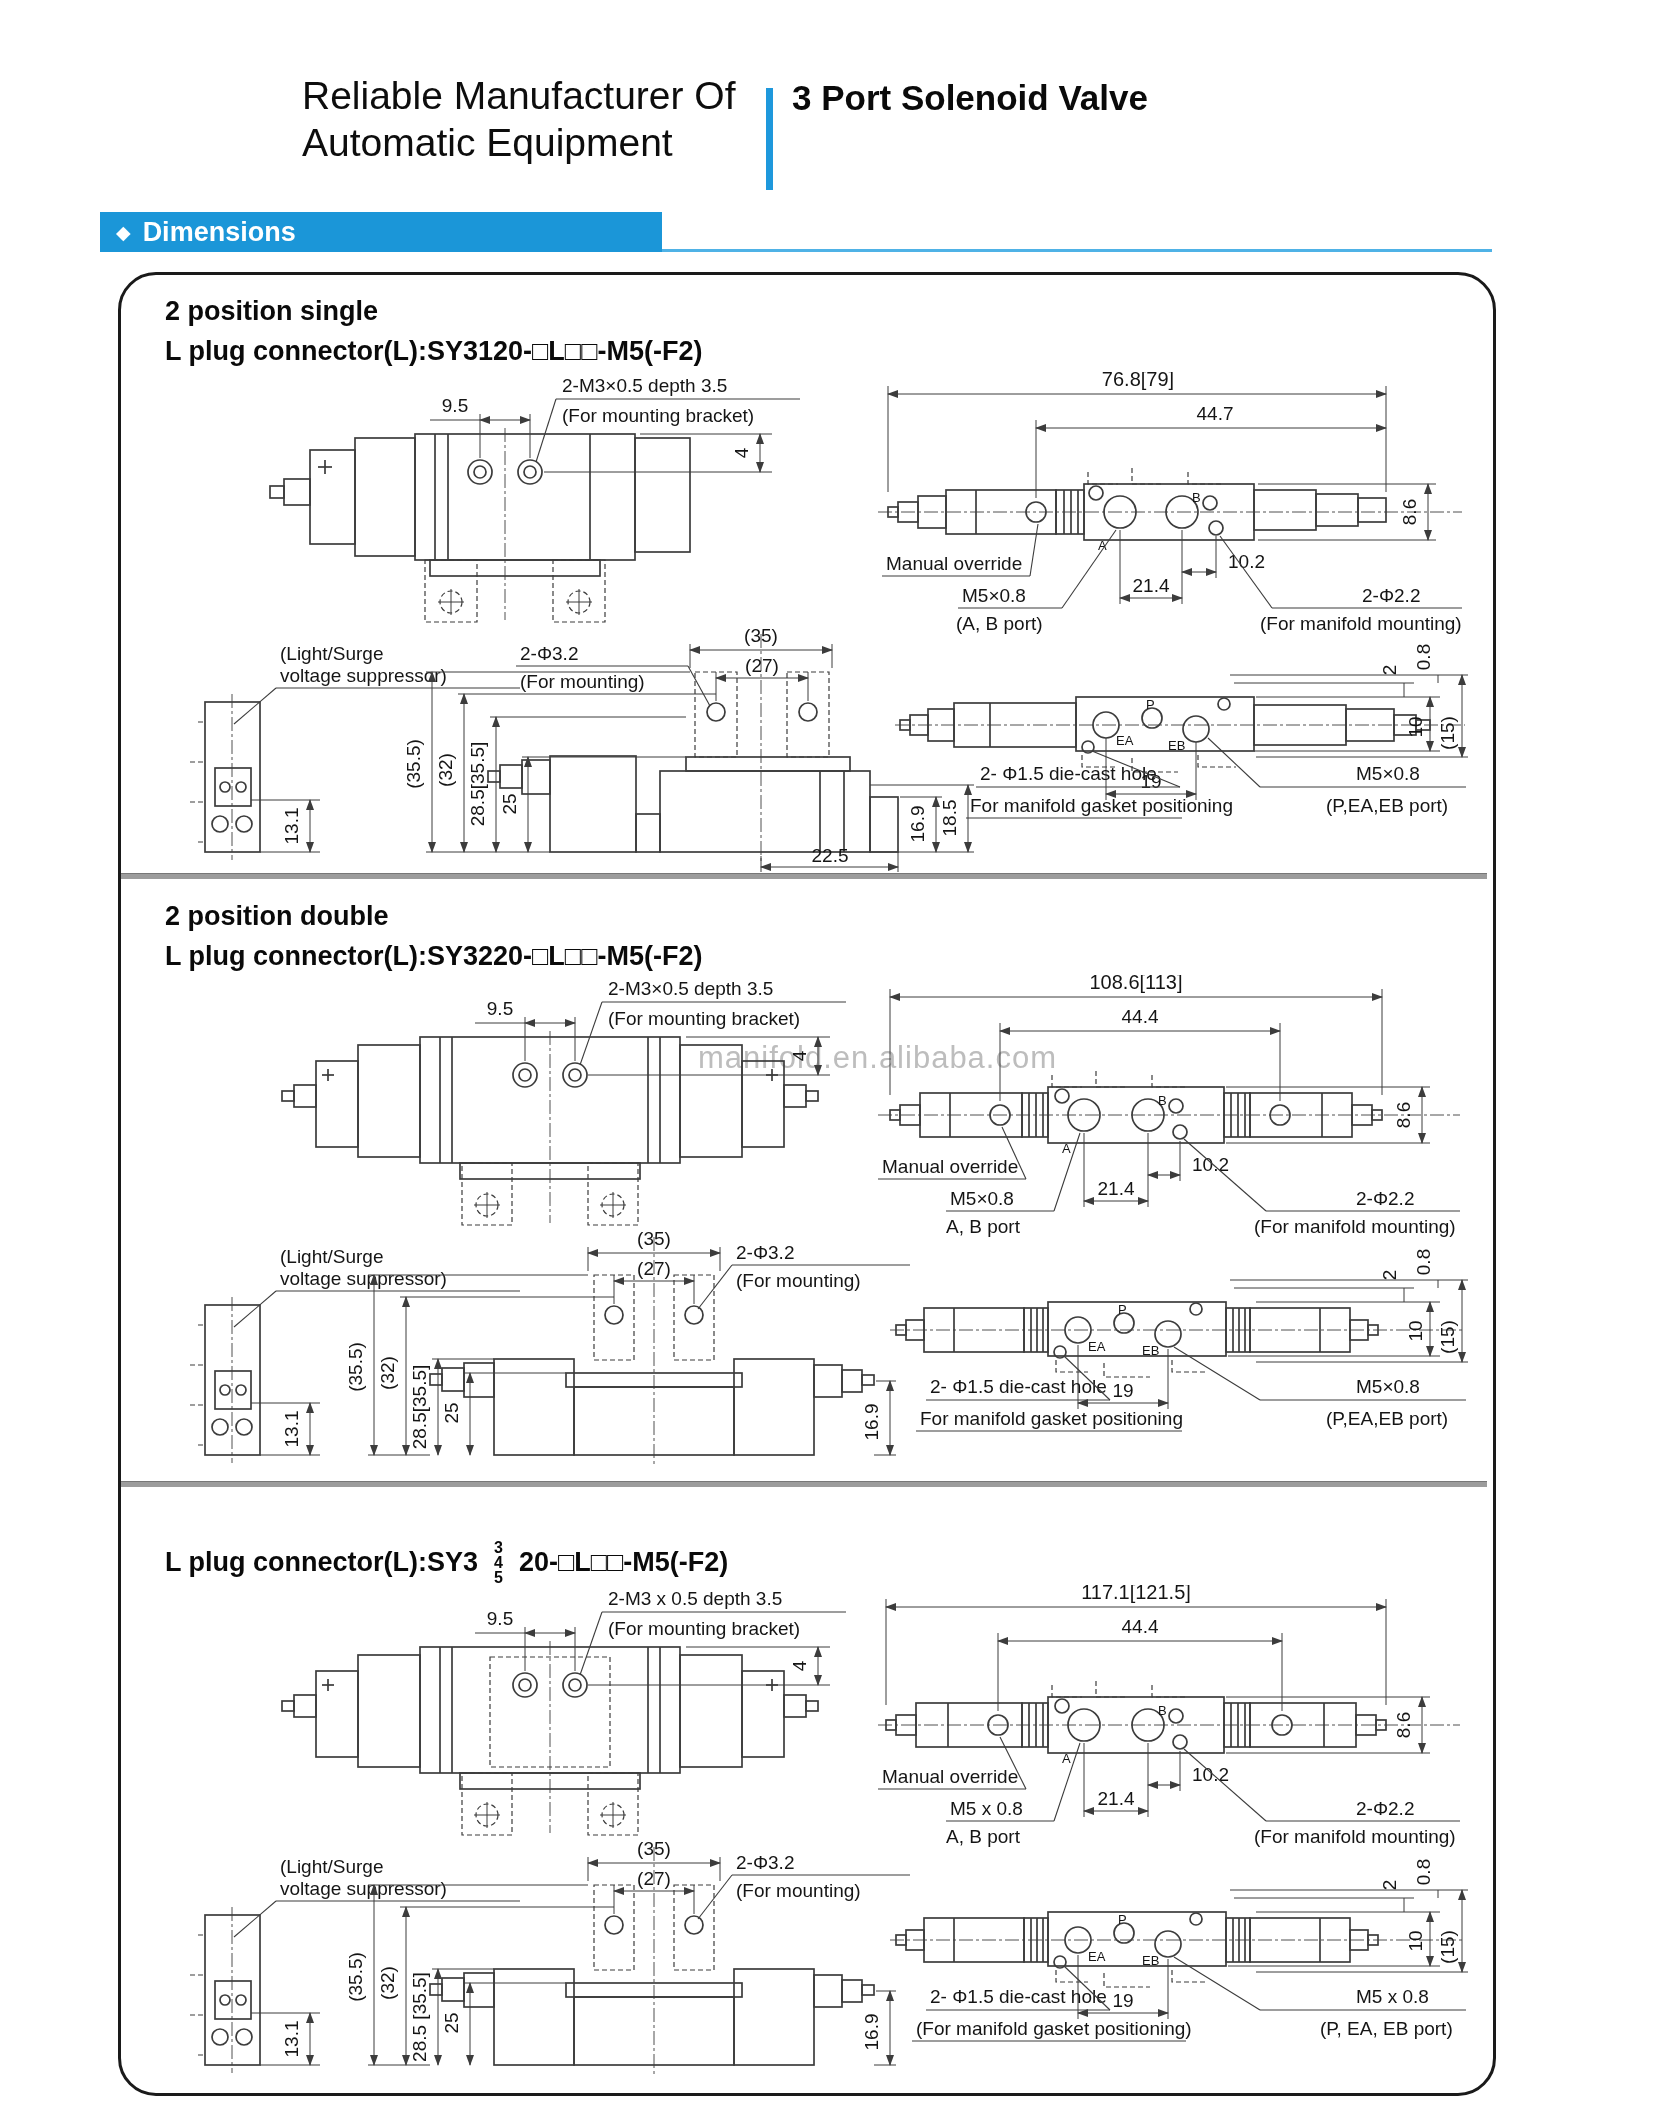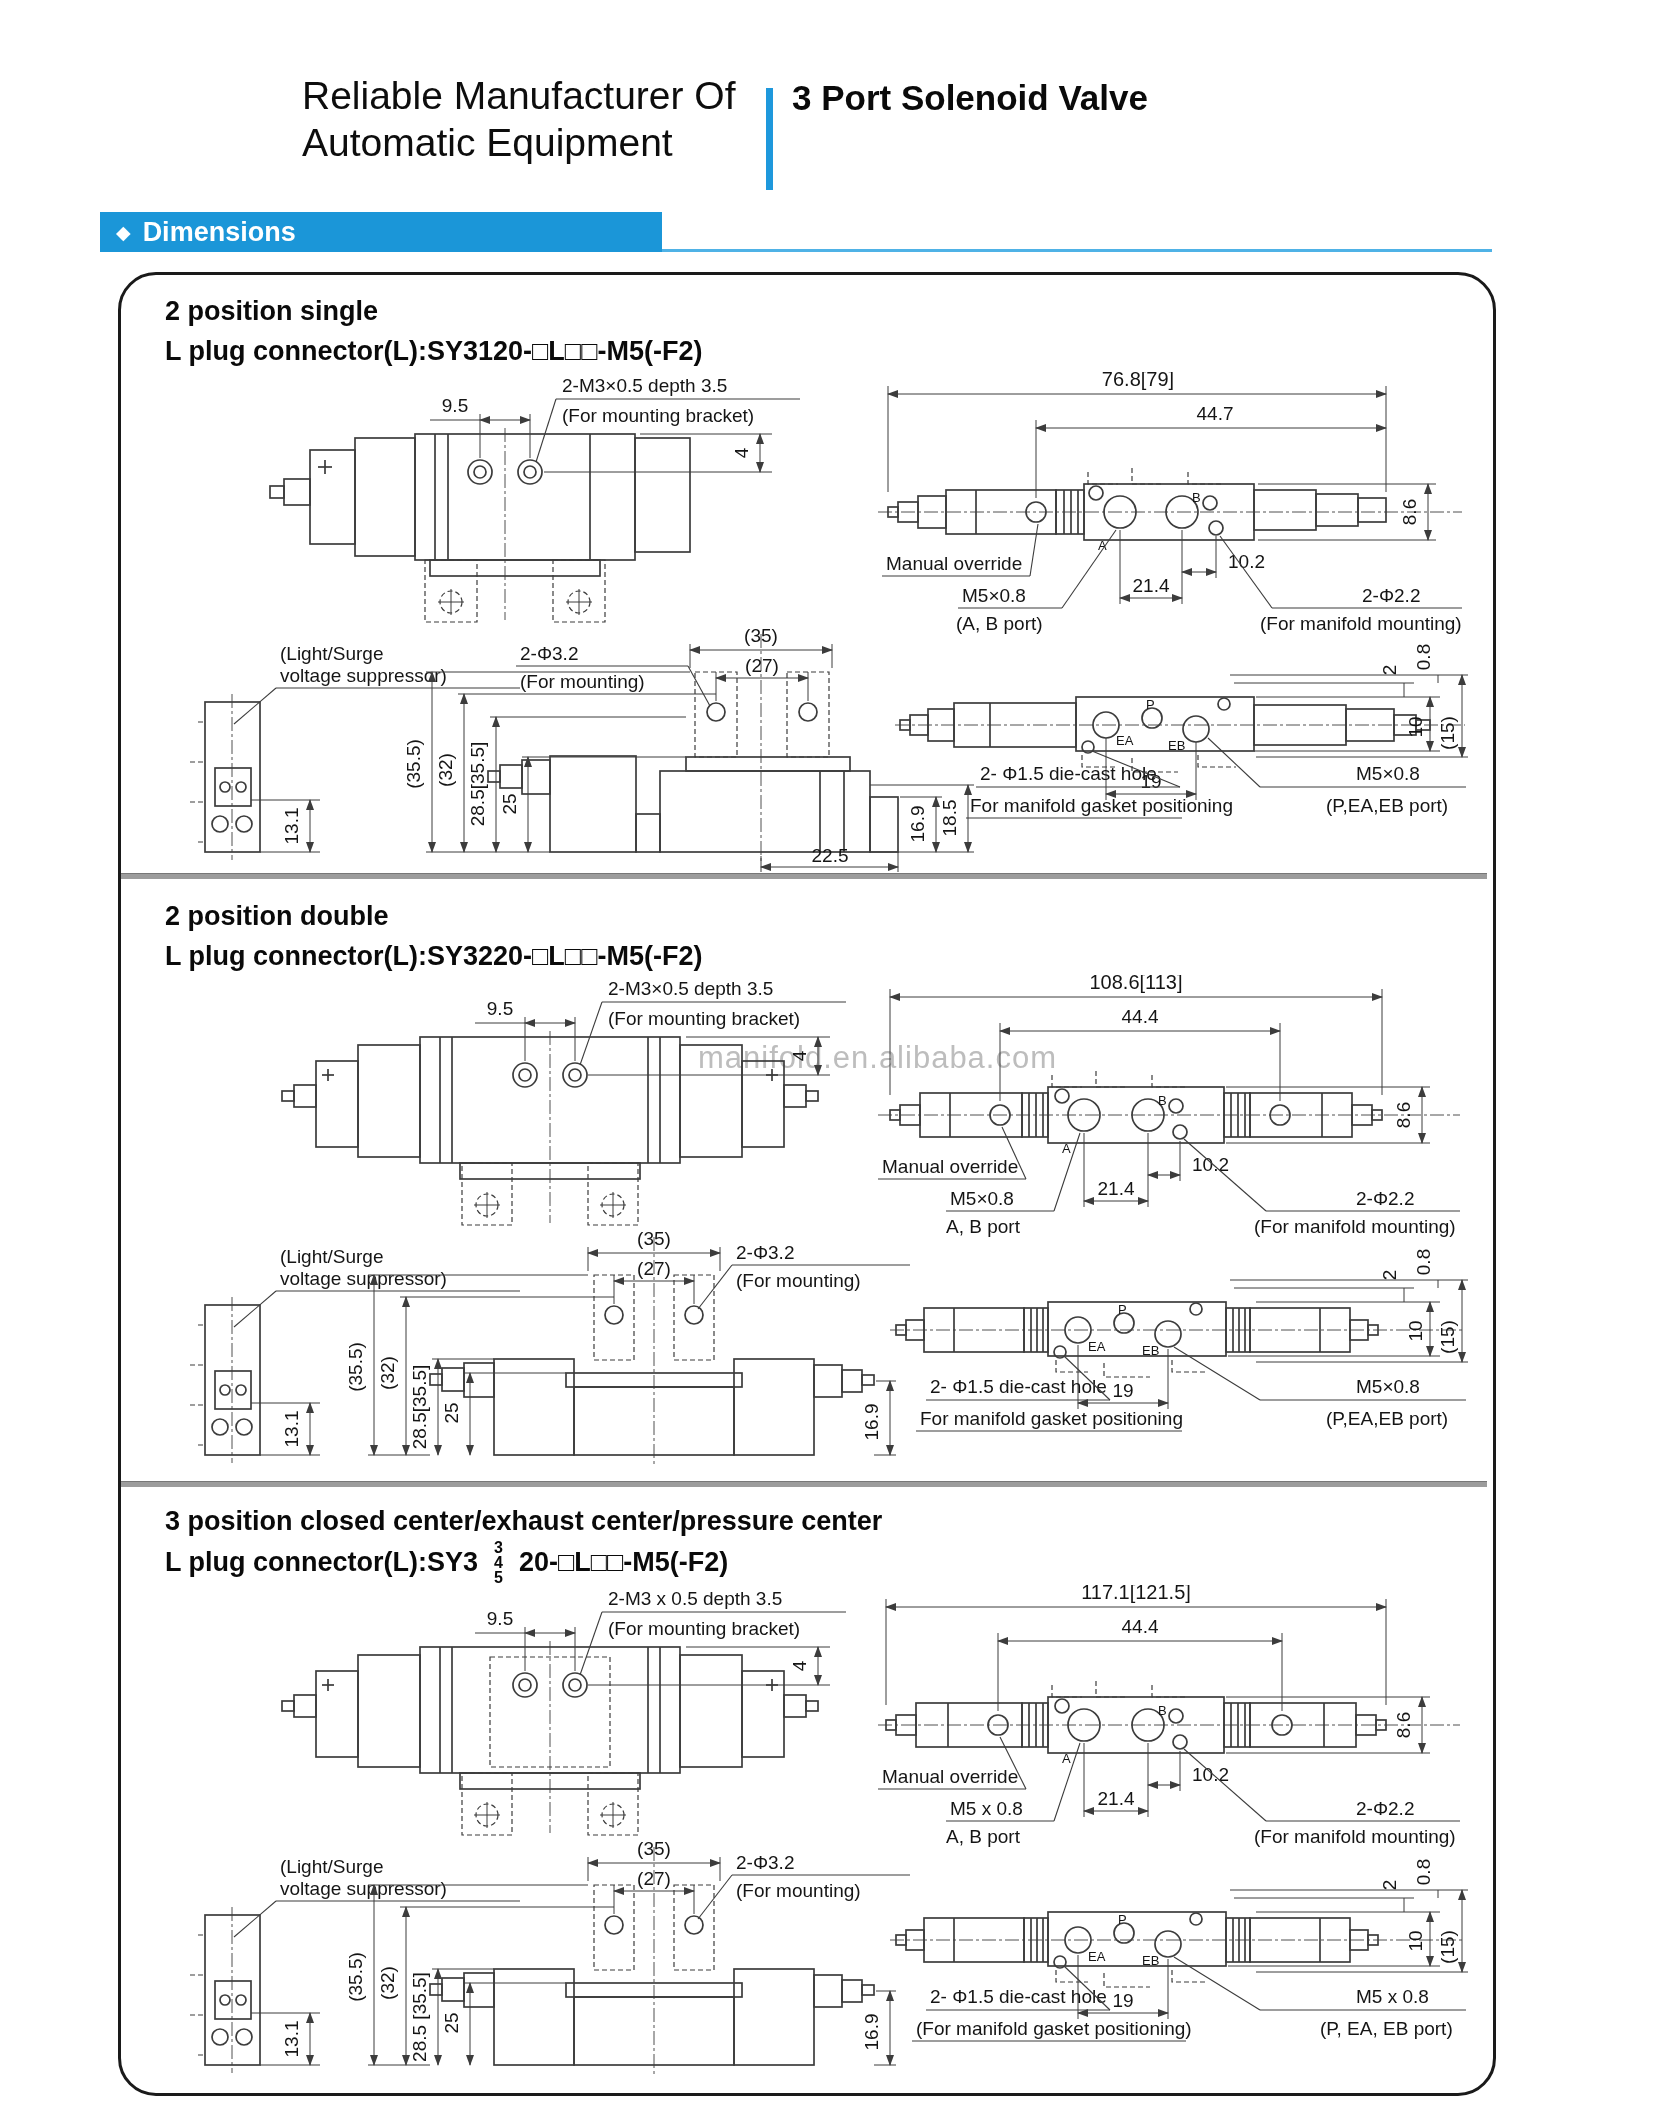--- a/index.html
+++ b/index.html
@@ -62,21 +62,20 @@
 
   <div class="mainbox"></div>
   <div class="divider" style="top:873px;"></div>
   <div class="divider" style="top:1481px;"></div>
   <div class="watermark">manifold.en.alibaba.com</div>
 
   <div class="sec-title" style="top:296px;">2 position single</div>
   <div class="sec-title" style="top:336px;">L plug connector(L):SY3120-□L□□-M5(-F2)</div>
   <div class="sec-title" style="top:901px;">2 position double</div>
   <div class="sec-title" style="top:941px;">L plug connector(L):SY3220-□L□□-M5(-F2)</div>
-  <div class="sec-title" style="top:1506px;">3 position closed center/exhaust center/pressure center</div>
   <div class="sec-title sub3" style="top:1540px;">
     <span>L plug connector(L):SY3</span>
     <span class="stack">
       <span>3</span>
       <span>4</span>
       <span>5</span>
     </span>
     <span>20-□L□□-M5(-F2)</span>
   </div>
 

